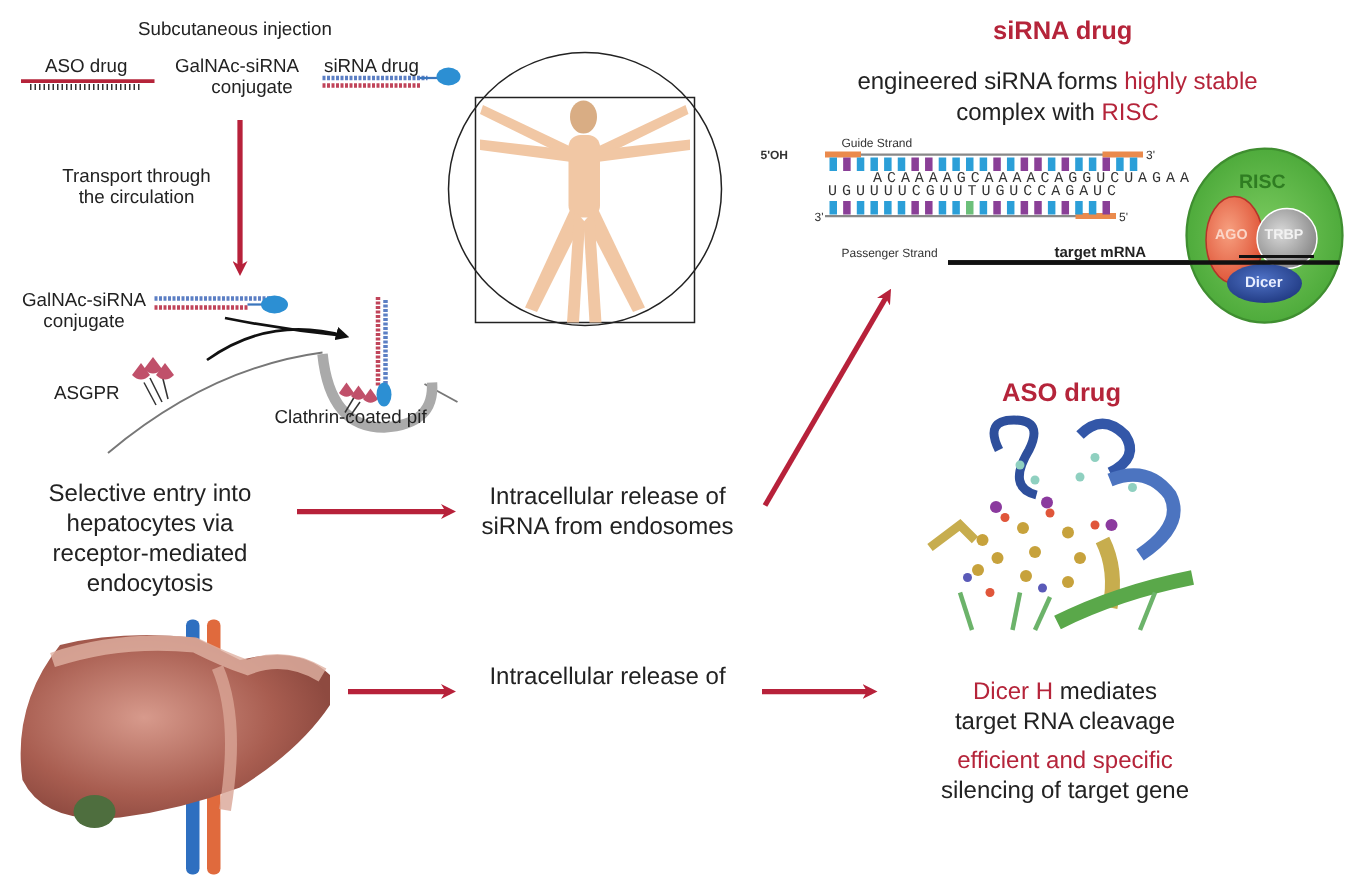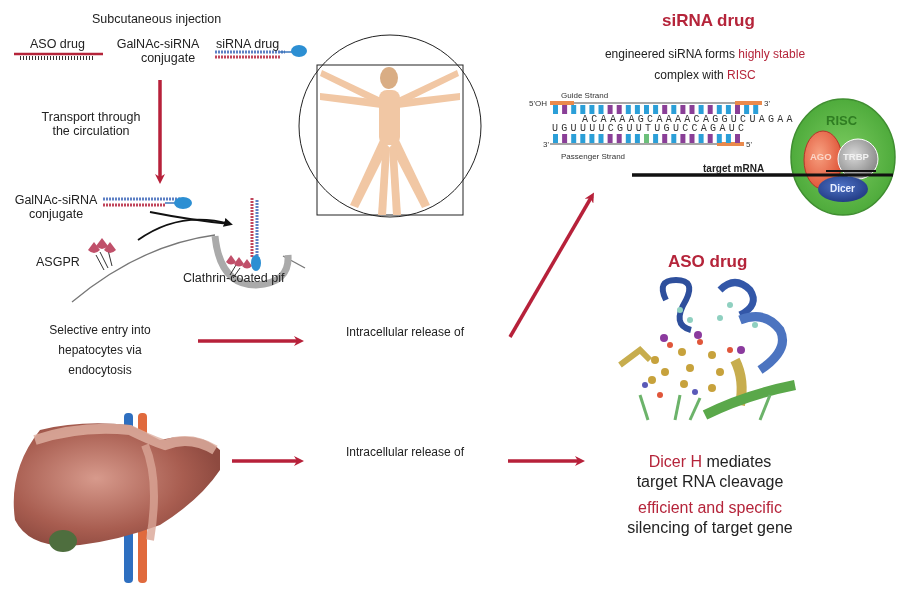--- a/index.html
+++ b/index.html
@@ -2,21 +2,21 @@
 <html><head>
 <meta charset="utf-8">
 <style>
   html,body{margin:0;padding:0;background:#fff;}
   body{width:903px;height:594px;position:relative;overflow:hidden;font-family:"Liberation Sans",sans-serif;color:#222;}
   .t{position:absolute;white-space:nowrap;line-height:1.15;}
   .c{text-align:center;}
   .hl{color:#b5243a;}
   .s12{font-size:12.5px;}
   .s16{font-size:16px;}
-  .s17{font-size:12px;}
+  .s17{font-size:16px;}
   .title{font-size:17px;font-weight:bold;color:#b5243a;}
   .seq{font-family:"Liberation Mono",monospace;font-size:10px;letter-spacing:3.3px;color:#333;}
   .tiny{font-size:8px;color:#333;}
   svg{position:absolute;left:0;top:0;}
 </style>
 </head>
 <body>
 
 <svg width="903" height="594" viewBox="0 0 903 594">
   <defs>
@@ -261,44 +261,46 @@
 <div class="t s12 c" style="left:10px;top:193px;width:92px;">
   <div>GalNAc-siRNA</div>
   <div>conjugate</div>
 </div>
 <div class="t s12" style="left:36px;top:255px;">ASGPR</div>
 <div class="t s12" style="left:183px;top:271px;">Clathrin-coated pif</div>
 
 <div class="t s17 c" style="left:20px;top:320px;width:160px;line-height:20px;">
   <div>Selective entry into</div>
   <div>hepatocytes via</div>
+  <div>receptor-mediated</div>
   <div>endocytosis</div>
 </div>
 
 <div class="t s17 c" style="left:310px;top:322px;width:190px;line-height:20px;">
   <div>Intracellular release of</div>
+  <div>siRNA from endosomes</div>
 </div>
 <div class="t s17 c" style="left:310px;top:442px;width:190px;line-height:20px;">
   <div>Intracellular release of</div>
 </div>
 
 <div class="t title" style="left:662px;top:11px;">siRNA drug</div>
 <div class="t s17 c" style="left:540px;top:44px;width:330px;line-height:21px;">
   <div><span>engineered siRNA forms </span><span class="hl">highly stable</span></div>
   <div><span>complex with </span><span class="hl">RISC</span></div>
 </div>
 
 <div class="t tiny" style="left:561px;top:91px;">Guide Strand</div>
-<div class="t tiny" style="left:529px;top:99px;">5'OH</div>
+<div class="t tiny" style="left:507px;top:99px;font-weight:bold;">5'OH</div>
 <div class="t tiny" style="left:764px;top:99px;">3'</div>
 <div class="t tiny" style="left:543px;top:140px;">3'</div>
 <div class="t tiny" style="left:746px;top:140px;">5'</div>
 <div class="t seq" style="left:552px;top:114px;margin-left:30px;">ACAAAAGCAAAACAGGUCUAGAA</div>
 <div class="t seq" style="left:552px;top:123px;">UGUUUUCGUUTUGUCCAGAUC</div>
-<div class="t tiny" style="left:561px;top:152px;">Passenger Strand</div>
+<div class="t tiny" style="left:561px;top:164px;">Passenger Strand</div>
 <div class="t" style="left:703px;top:163px;font-size:10px;font-weight:bold;">target mRNA</div>
 
 <div class="t" style="left:826px;top:114px;font-size:13px;font-weight:bold;color:#2f7d22;">RISC</div>
 <div class="t" style="left:810px;top:152px;font-size:9.5px;font-weight:bold;color:#fbd6c8;">AGO</div>
 <div class="t" style="left:843px;top:152px;font-size:9.5px;font-weight:bold;color:#f2f2f2;">TRBP</div>
 <div class="t" style="left:830px;top:183px;font-size:10px;font-weight:bold;color:#e8eeff;">Dicer</div>
 
 <div class="t title" style="left:668px;top:252px;">ASO drug</div>
 <div class="t s16 c" style="left:580px;top:446px;width:260px;line-height:20px;">
   <div style="margin-top:6px"><span class="hl">Dicer H</span><span> mediates</span></div>

